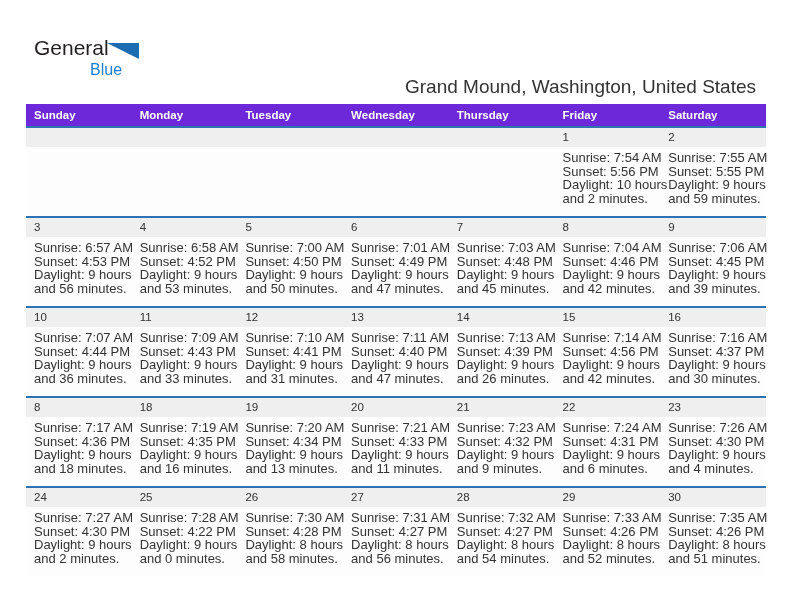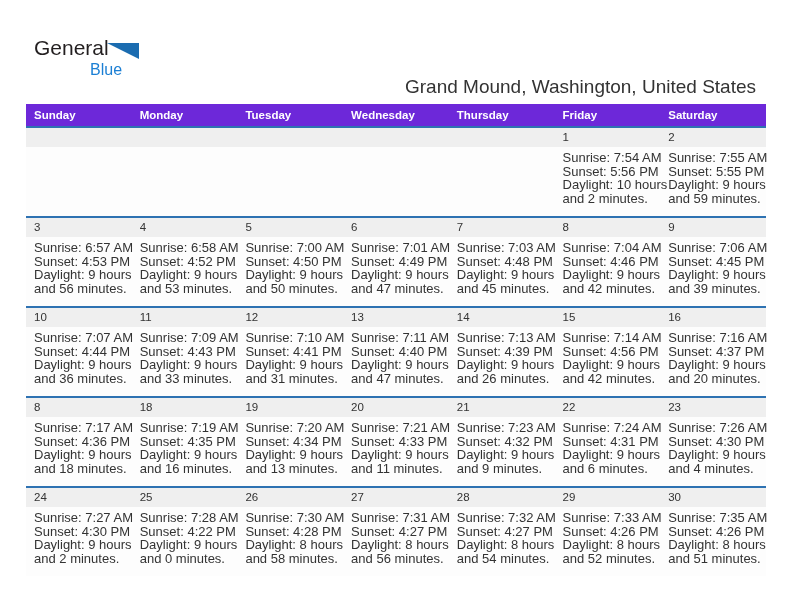--- a/index.html
+++ b/index.html
@@ -368,21 +368,21 @@
               </div>
             </div>
           </td>
           <td>
             <div class="cellbody">
               <div class="daynum">16</div>
               <div class="details">
                 <div>Sunrise: 7:16 AM</div>
                 <div>Sunset: 4:37 PM</div>
                 <div>Daylight: 9 hours</div>
-                <div>and 20 minutes.</div>
+                <div>and 30 minutes.</div>
               </div>
             </div>
           </td>
         </tr>
         <tr class="week">
           <td>
             <div class="cellbody">
               <div class="daynum">8</div>
               <div class="details">
                 <div>Sunrise: 7:17 AM</div>

